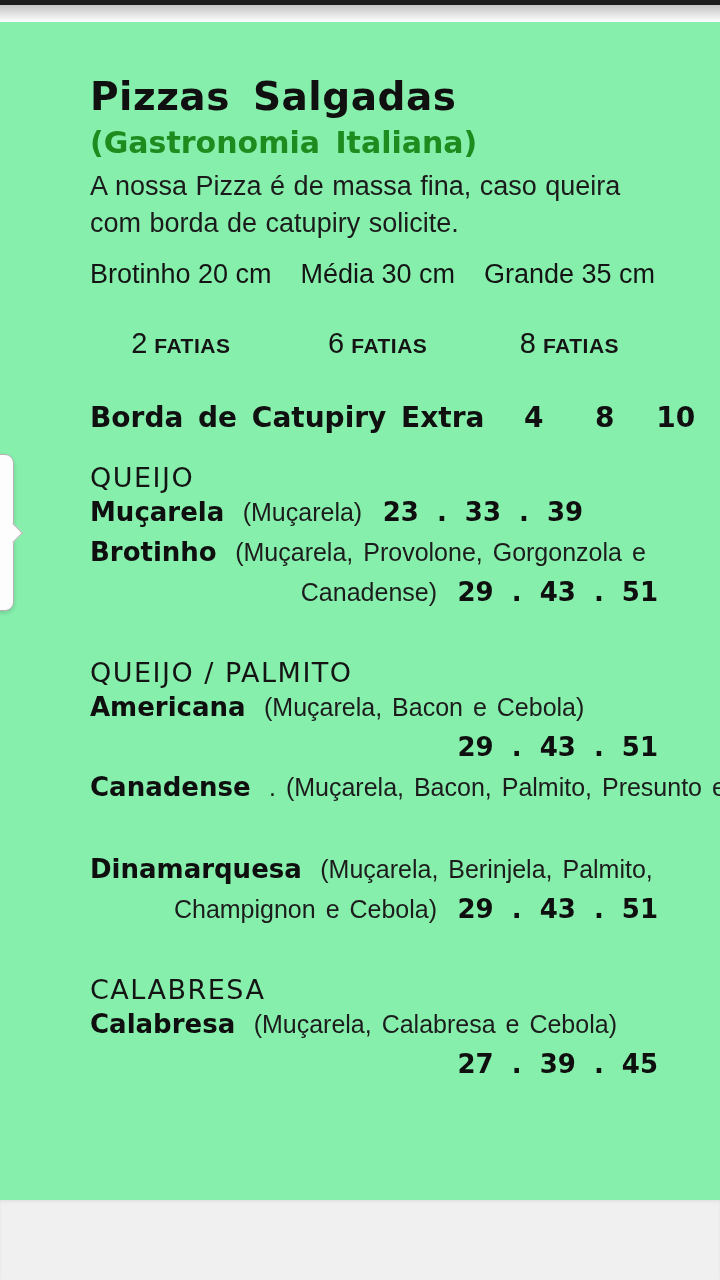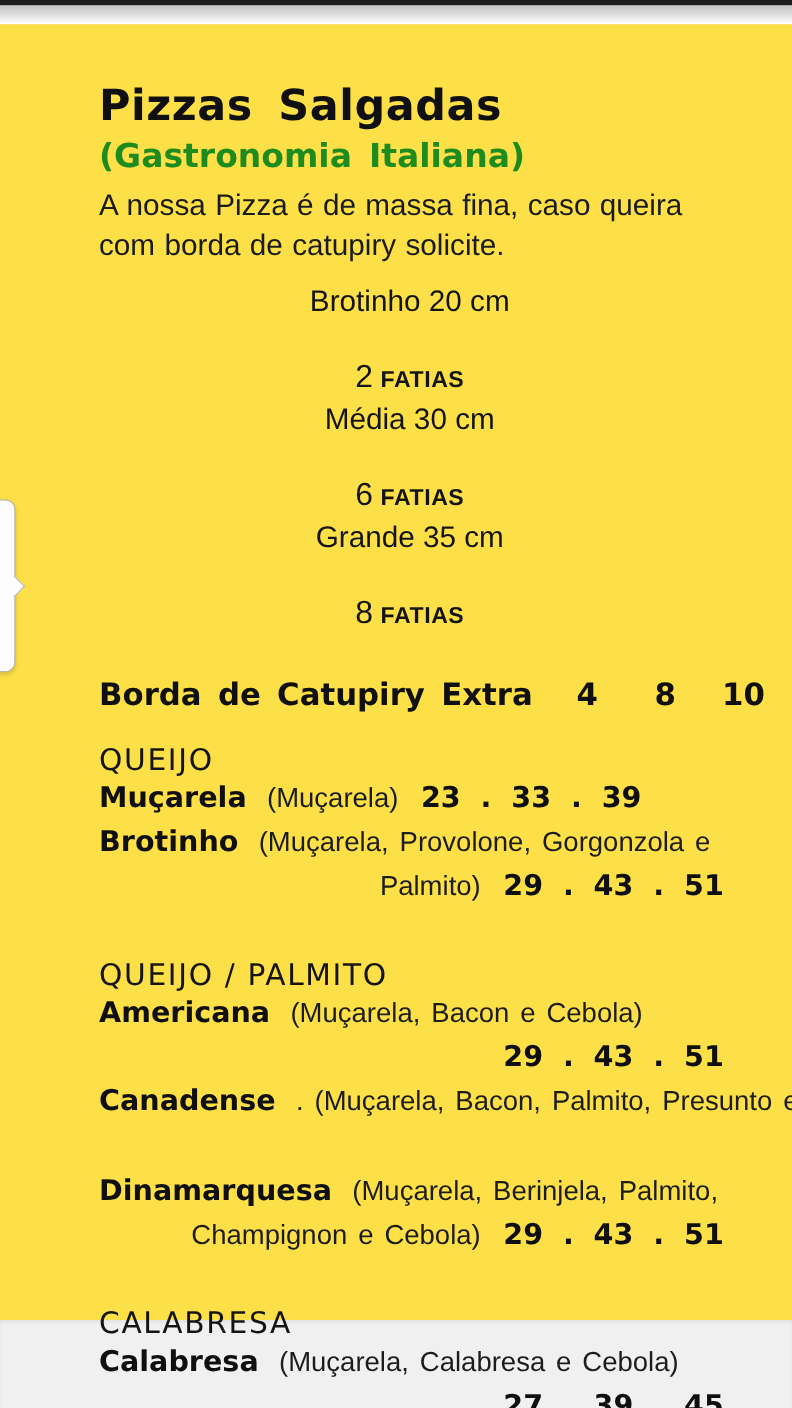--- a/index.html
+++ b/index.html
@@ -11,21 +11,21 @@
     overflow:hidden;
   }
   .screen{position:relative;width:720px;height:1280px;overflow:hidden;}
 
   
   .status-bar{height:5px;background:#1b1b1b;}
   .chrome-shadow{height:17px;background:linear-gradient(#c3c3c3,#ffffff);}
 
   
   .page{
-    background:#fde047;
+    background:#86efac;
     height:1178px;
     box-sizing:border-box;
     padding:0 62px 0 90px;
   }
   .footer{height:80px;background:#f0f0f0;box-shadow:inset 0 2px 3px rgba(0,0,0,.06);}
 
   .title{
     margin:0;padding-top:52px;
     font-family:"DejaVu Sans",sans-serif;
     font-weight:700;font-size:39px;line-height:46px;
@@ -38,21 +38,21 @@
     color:#1e8b1e;word-spacing:5px;
   }
   .note{
     margin:6px 0 0 0;
     font-size:27px;line-height:37px;color:#1b1b1b;
     max-width:580px;word-spacing:1px;
   }
 
   .size-cols{
     display:flex;justify-content:space-between;
-    margin-top:16px;max-width:565px;flex-direction:column;
+    margin-top:16px;max-width:565px;
   }
   .size-col{text-align:center;}
   .size-label{font-size:27px;line-height:32px;color:#141414;}
   .slices{margin-top:36px;line-height:34px;white-space:nowrap;}
   .slices-num{font-size:29px;color:#141414;}
   .slices-word{font-size:21px;letter-spacing:0.5px;margin-left:7px;color:#141414;font-weight:bold;}
 
   .borda-row{
     display:flex;align-items:flex-end;
     margin-top:36px;line-height:34px;max-width:565px;
@@ -155,21 +155,21 @@
       <div class="line">
         <span class="iname">Muçarela</span>
         <span class="idesc">(Muçarela)</span>
         <span class="iprice">23 . 33 . 39</span>
       </div>
       <div class="line">
         <span class="iname">Brotinho</span>
         <span class="idesc">(Muçarela, Provolone, Gorgonzola e</span>
       </div>
       <div class="line right">
-        <span class="idesc">Palmito)</span>
+        <span class="idesc">Canadense)</span>
         <span class="iprice">29 . 43 . 51</span>
       </div>
     </div>
 
     <div class="section">
       <h3 class="sec-header">QUEIJO / PALMITO</h3>
       <div class="line">
         <span class="iname">Americana</span>
         <span class="idesc">(Muçarela, Bacon e Cebola)</span>
       </div>

